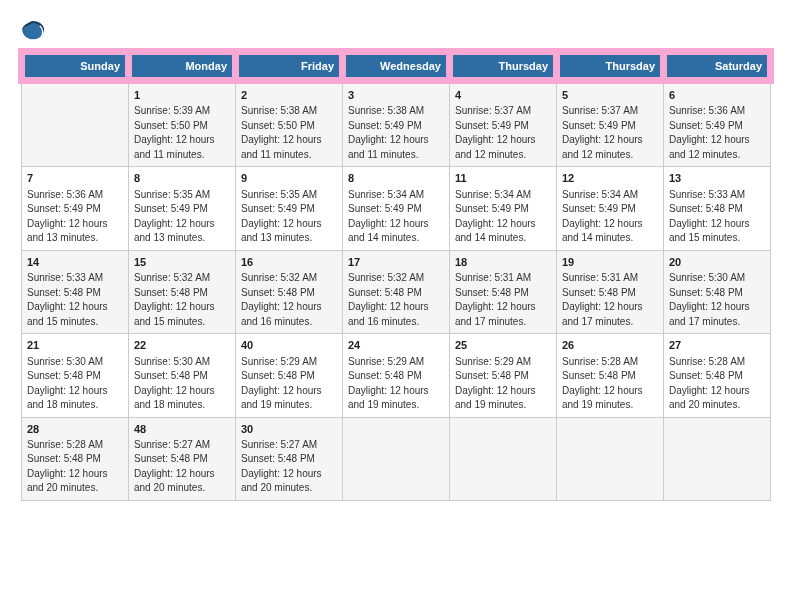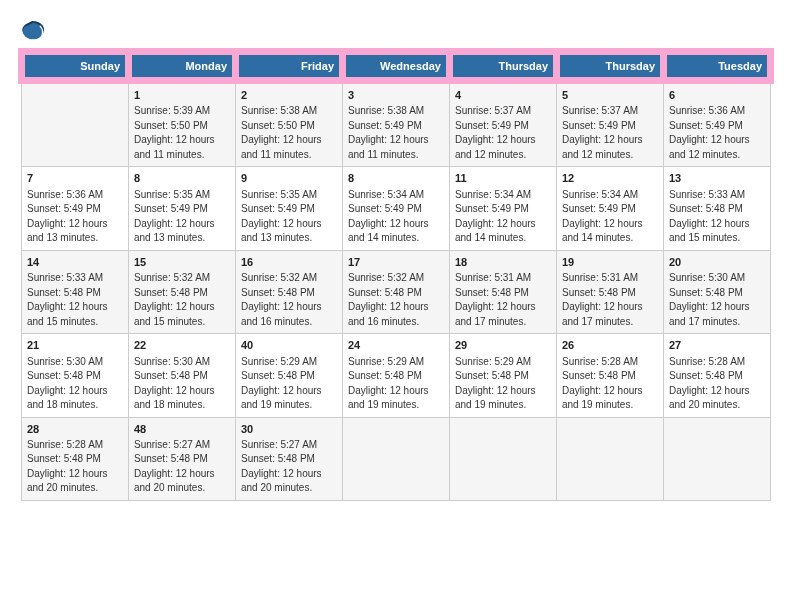--- a/index.html
+++ b/index.html
@@ -123,21 +123,21 @@
 
   <table>
     <thead>
       <tr>
       <th>Sunday</th>
           <th>Monday</th>
           <th>Friday</th>
           <th>Wednesday</th>
           <th>Thursday</th>
           <th>Thursday</th>
-          <th>Tuesday</th>
+          <th>Saturday</th>
         </tr>
     </thead>
     <tbody id="calendar-body">
     <tr>
           <td class="empty-cell"></td>
           <td>
             <span class="day-number">1</span>
             <div class="day-detail">Sunrise: 5:39 AM<br>Sunset: 5:50 PM<br>Daylight: 12 hours and 11 minutes.</div>
           </td>
           <td>
@@ -232,21 +232,21 @@
           </td>
           <td>
             <span class="day-number">40</span>
             <div class="day-detail">Sunrise: 5:29 AM<br>Sunset: 5:48 PM<br>Daylight: 12 hours and 19 minutes.</div>
           </td>
           <td>
             <span class="day-number">24</span>
             <div class="day-detail">Sunrise: 5:29 AM<br>Sunset: 5:48 PM<br>Daylight: 12 hours and 19 minutes.</div>
           </td>
           <td>
-            <span class="day-number">29</span>
+            <span class="day-number">25</span>
             <div class="day-detail">Sunrise: 5:29 AM<br>Sunset: 5:48 PM<br>Daylight: 12 hours and 19 minutes.</div>
           </td>
           <td>
             <span class="day-number">26</span>
             <div class="day-detail">Sunrise: 5:28 AM<br>Sunset: 5:48 PM<br>Daylight: 12 hours and 19 minutes.</div>
           </td>
           <td>
             <span class="day-number">27</span>
             <div class="day-detail">Sunrise: 5:28 AM<br>Sunset: 5:48 PM<br>Daylight: 12 hours and 20 minutes.</div>
           </td>

